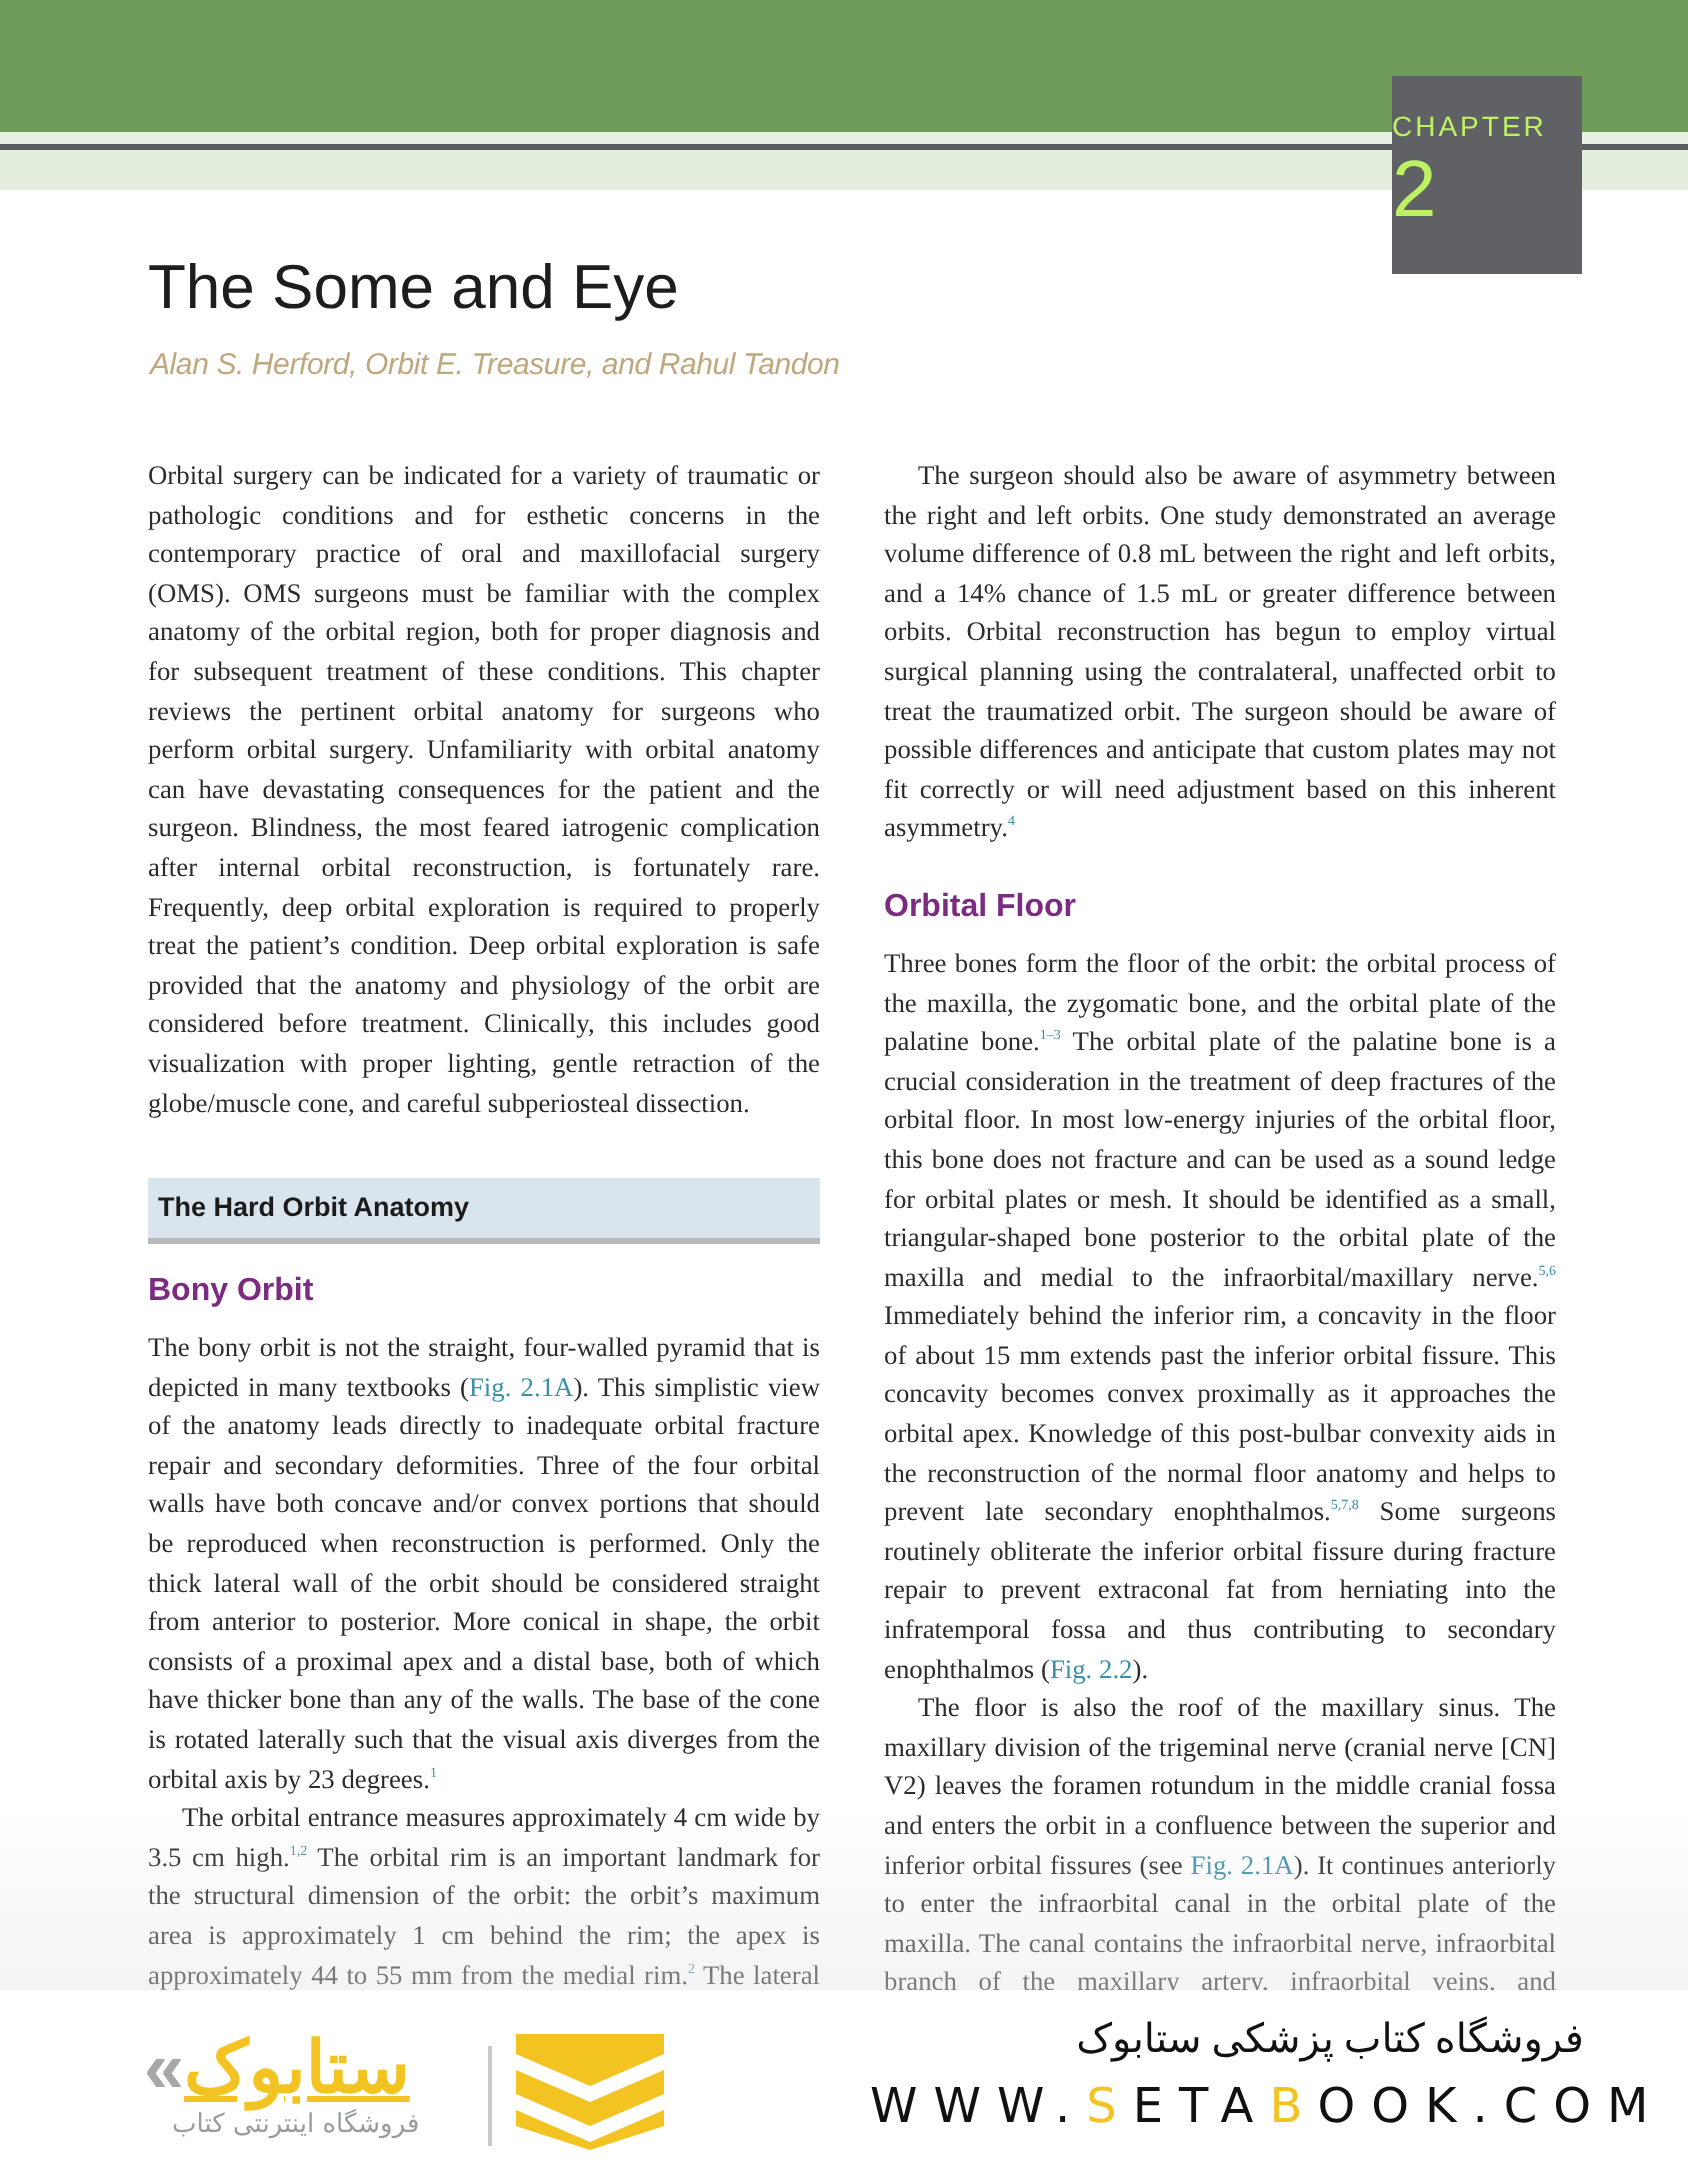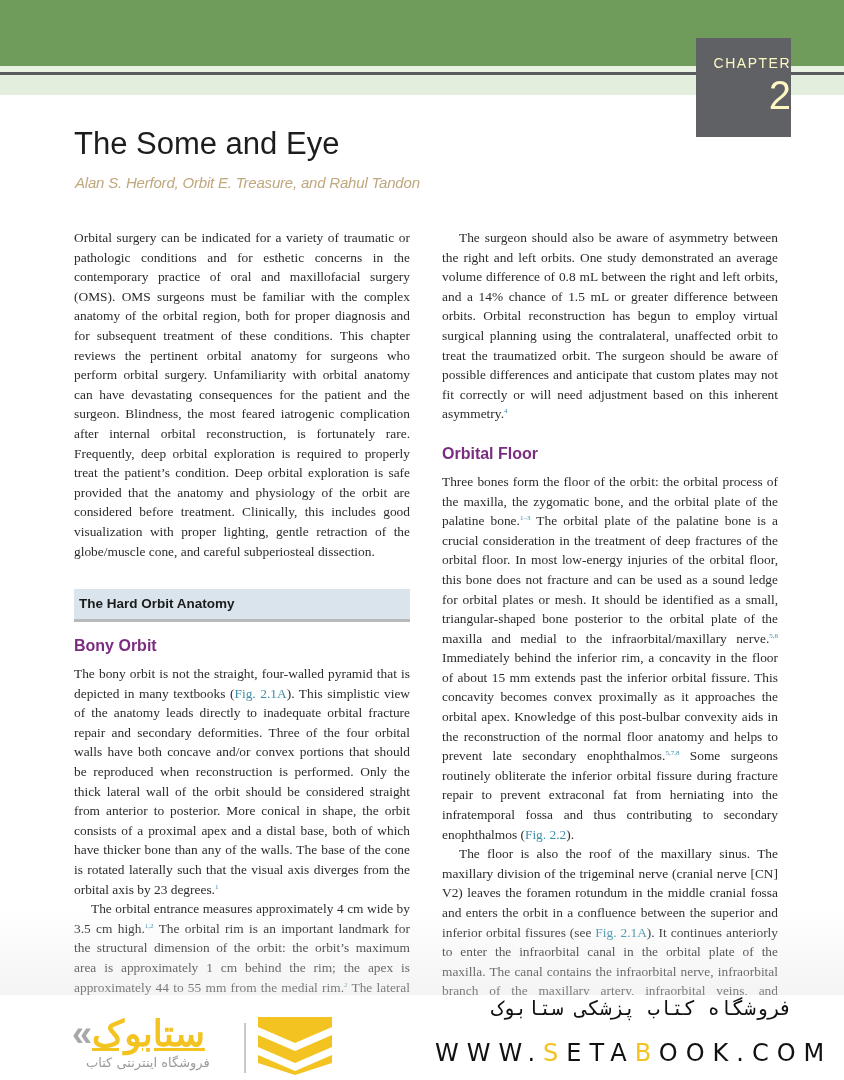--- a/index.html
+++ b/index.html
@@ -1,21 +1,21 @@
 <!DOCTYPE html>
 <html><head>
 <meta charset="utf-8">
 <style>
   html, body { margin: 0; padding: 0; }
   body { width: 844px; height: 1080px; position: relative; overflow: hidden; background: #ffffff; font-family: "Liberation Serif", serif; color: #2b2b2b; }
   .band-green { position: absolute; left: 0; top: 0; width: 844px; height: 66px; background: #6f9c5a; }
   .band-light-strip { position: absolute; left: 0; top: 66px; width: 844px; height: 6px; background: #e8f1e2; }
   .band-dark-line { position: absolute; left: 0; top: 72px; width: 844px; height: 3px; background: #5a5b5e; }
   .band-light-green { position: absolute; left: 0; top: 75px; width: 844px; height: 20px; background: #e3efdc; }
-  .chapter-box { position: absolute; left: 696px; top: 38px; width: 95px; height: 99px; background: #606165; color: #fef9c3; text-align: right; font-family: "Liberation Sans", sans-serif; }
+  .chapter-box { position: absolute; left: 696px; top: 38px; width: 95px; height: 99px; background: #606165; color: #bef264; text-align: left; font-family: "Liberation Sans", sans-serif; }
   .chapter-label { display: block; margin-top: 17px; font-size: 14px; letter-spacing: 1.5px; }
   .chapter-num { display: block; font-size: 40px; line-height: 44px; margin-top: 2px; }
   .title { position: absolute; left: 74px; top: 126px; font-family: "Liberation Sans", sans-serif; font-size: 31px; color: #1d1d1d; margin: 0; font-weight: normal; }
   .authors { position: absolute; left: 75px; top: 174px; font-family: "Liberation Sans", sans-serif; font-style: italic; font-size: 15px; color: #bfa77e; letter-spacing: -0.2px; }
   .col { position: absolute; top: 228px; width: 336px; font-size: 13.4px; line-height: 19.6px; text-align: justify; hyphens: manual; }
   .col-left { left: 74px; }
   .col-right { left: 442px; top: 228px; }
   .col p { margin: 0; text-indent: 0; }
   .col p.indent { text-indent: 17px; }
   .link { color: #3a8fa8; }
@@ -24,21 +24,21 @@
   .subhead { font-family: "Liberation Sans", sans-serif; font-weight: bold; color: #7b2c80; font-size: 16px; margin: 14px 0 8px 0; line-height: 20px; }
   .fade { position: absolute; left: 0; top: 905px; width: 844px; height: 90px; background: linear-gradient(to bottom, rgba(255,255,255,0) 0%, rgba(230,230,230,0.45) 100%); pointer-events: none; }
   .footer { position: absolute; left: 0; top: 995px; width: 844px; height: 85px; background: #ffffff; }
   .logo { position: absolute; left: 72px; top: 18px; width: 270px; height: 60px; }
   .logo-text-main { position: absolute; left: 0; top: 0; font-family: "Liberation Sans", sans-serif; font-weight: bold; font-size: 36px; letter-spacing: -2px; }
   .logo-arrows { color: #a7a8aa; }
   .logo-s { color: #f3c322; text-decoration: underline; }
   .logo-sub { position: absolute; left: 14px; top: 42px; font-family: "DejaVu Sans", sans-serif; font-size: 13px; color: #9a9b9d; direction: rtl; }
   .logo-divider { position: absolute; left: 172px; top: 10px; width: 2px; height: 50px; background: #c9c9c9; }
   .logo-chevron { position: absolute; left: 186px; top: 4px; width: 74px; height: 58px; }
-  .shop-fa { position: absolute; right: 52px; top: 1px; font-family: Liberation Mono, monospace; font-size: 20px; color: #111111; direction: rtl; }
+  .shop-fa { position: absolute; right: 52px; top: 12px; font-family: Liberation Serif, serif; font-size: 20px; color: #111111; direction: rtl; }
   .shop-url { position: absolute; left: 435px; top: 44px; font-family: "DejaVu Sans", sans-serif; font-size: 24px; letter-spacing: 8px; color: #111111; }
   .shop-url .hl { color: #f3c322; }
 </style>
 </head>
 <body>
 
 <div class="band-green"></div>
 <div class="band-light-strip"></div>
 <div class="band-dark-line"></div>
 <div class="band-light-green"></div>

